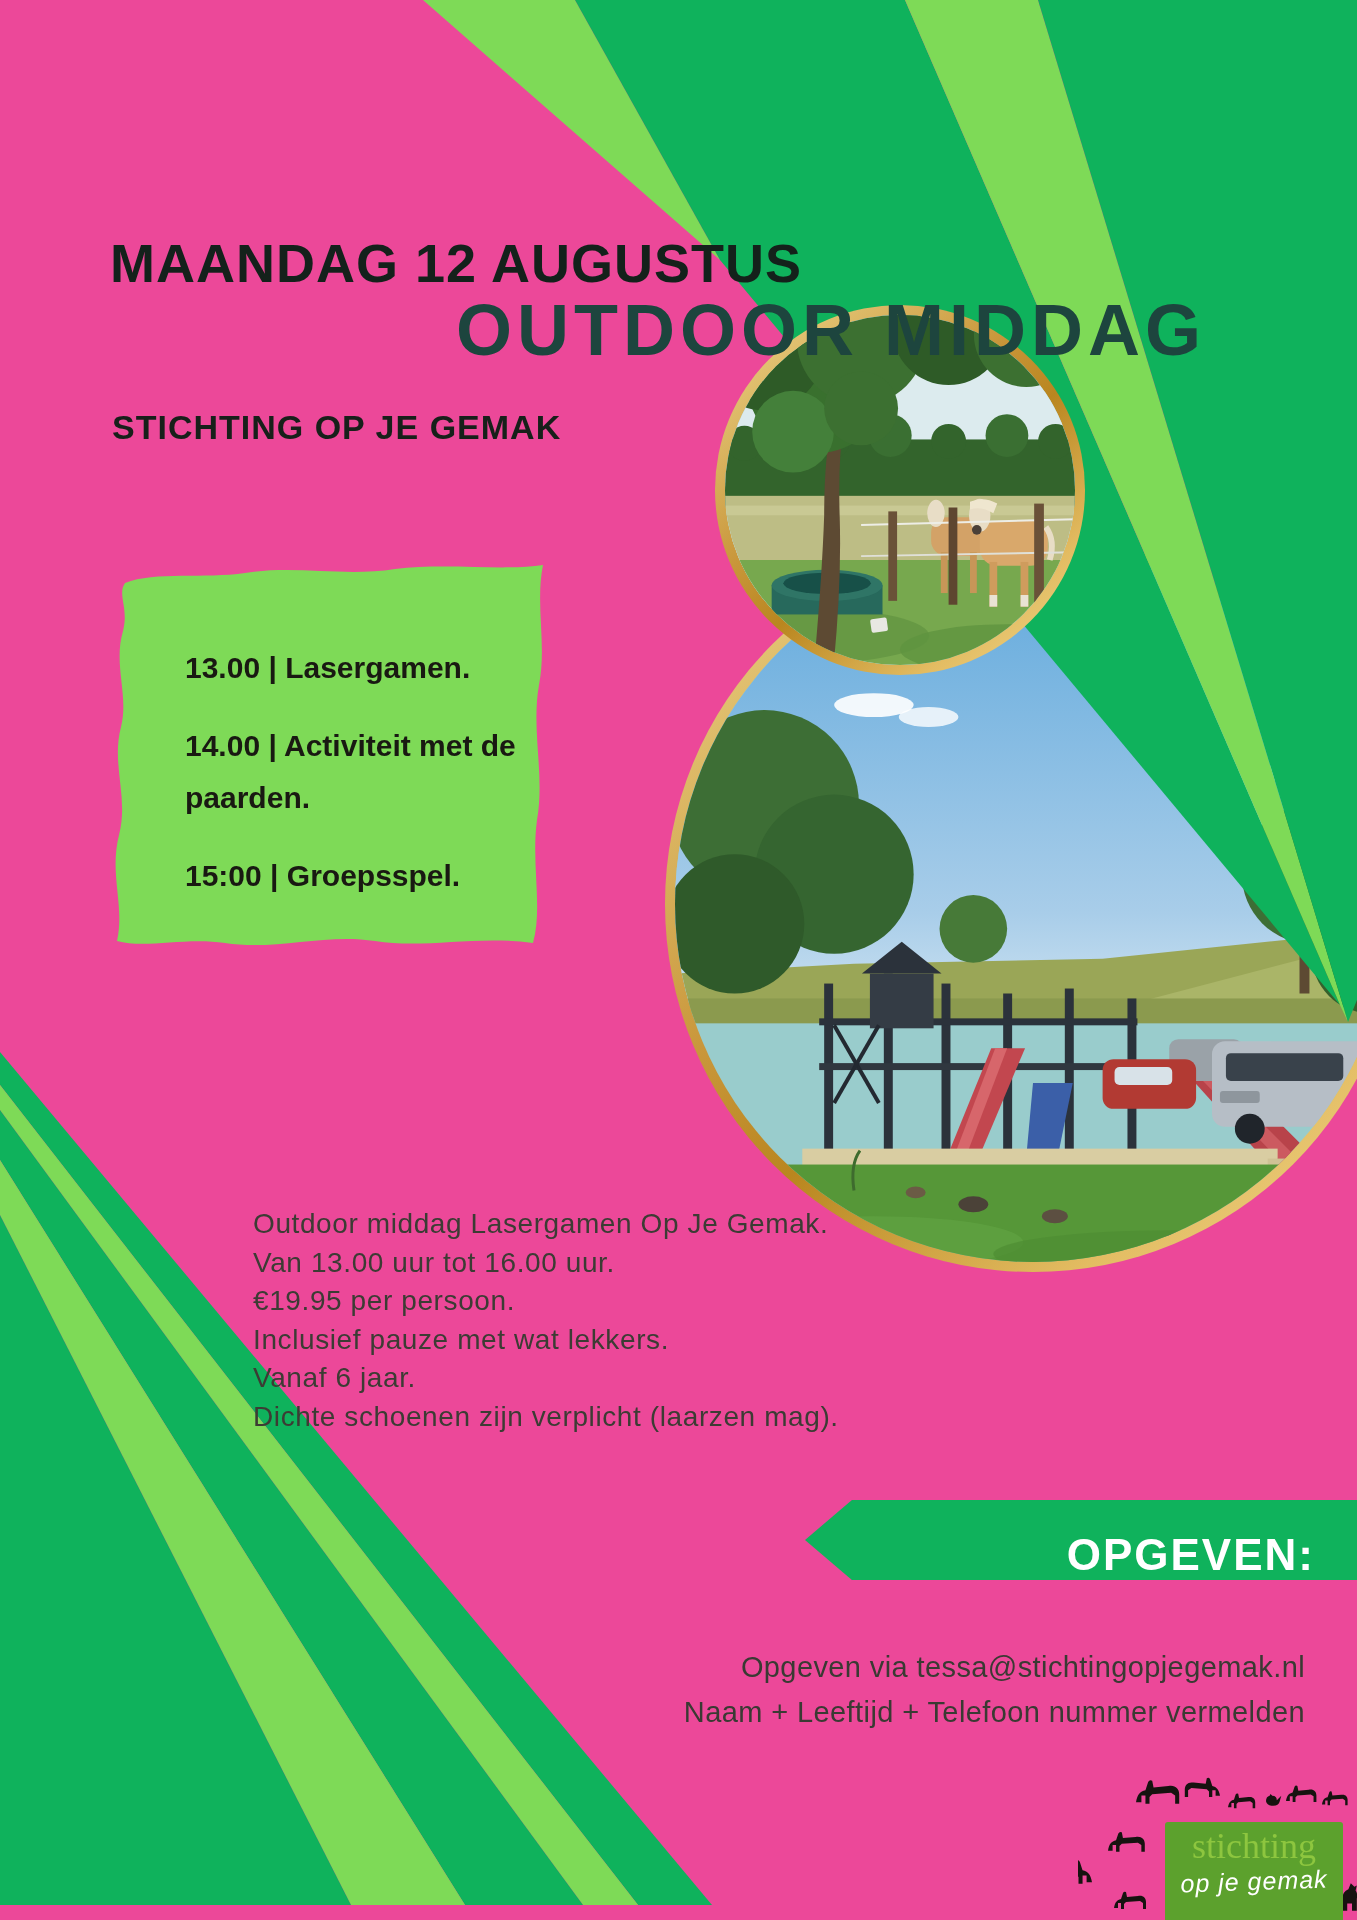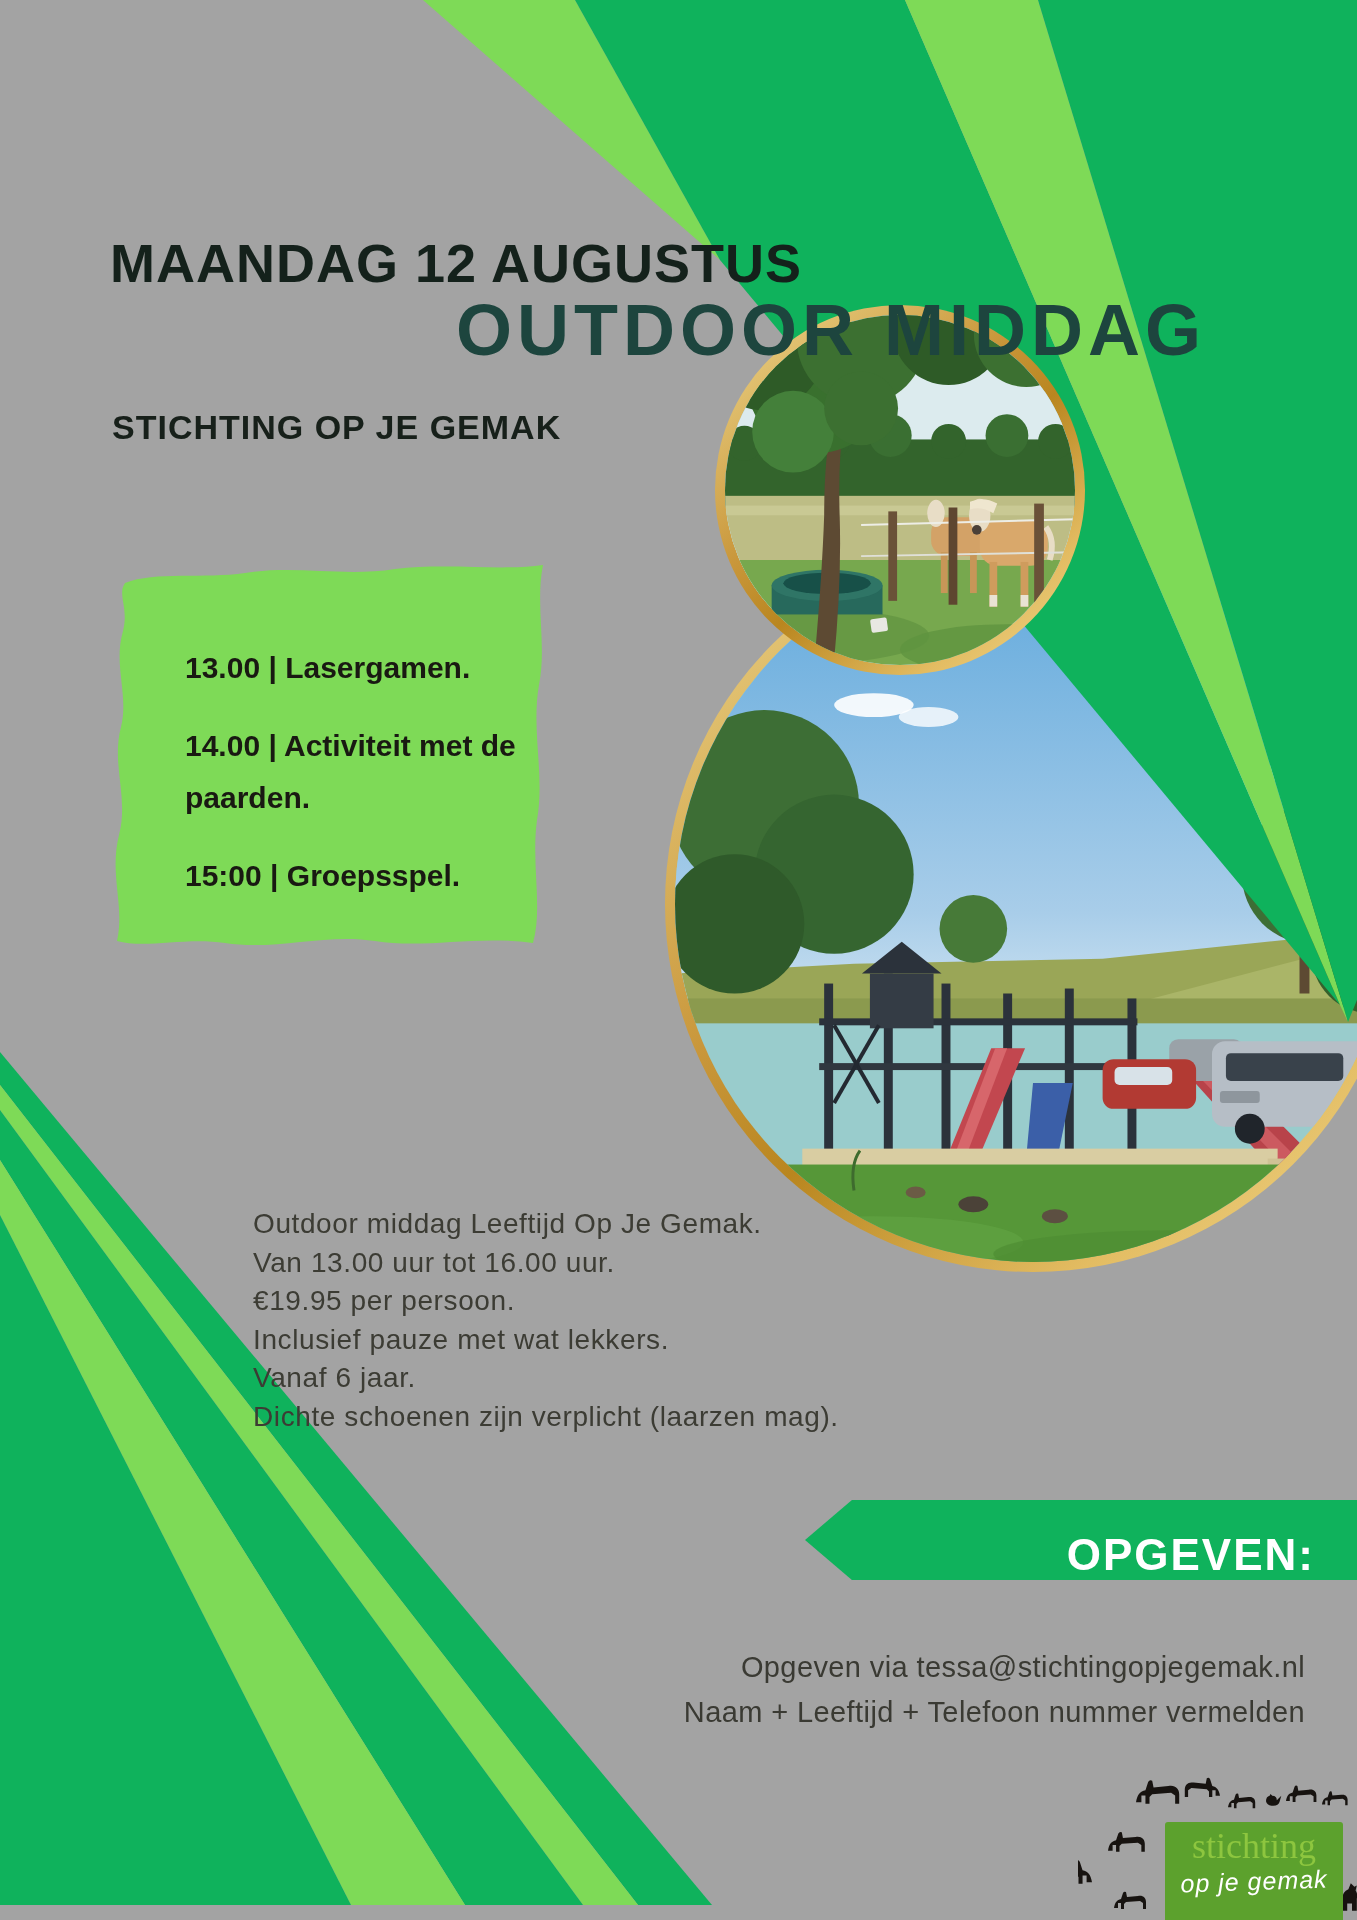--- a/index.html
+++ b/index.html
@@ -1,18 +1,18 @@
 <!DOCTYPE html>
 <html><head>
 <meta charset="utf-8">
 <style>
   html,body{margin:0;padding:0;background:#555;}
   .poster{
     position:relative;width:1357px;height:1920px;margin:0 auto;
-    background:#a3a3a3;overflow:hidden;
+    background:#ec4899;overflow:hidden;
     font-family:"Liberation Sans",sans-serif;
   }
   .abs{position:absolute;}
   svg{display:block;}
 
   
   .date-line{
     left:110px;top:232px;width:900px;
     font-size:54px;font-weight:800;letter-spacing:1px;color:#14211B;
   }
@@ -248,21 +248,21 @@
       C 380 400, 330 414, 280 406 C 230 398, 180 416, 130 408 C 90 402, 50 414, 22 406
       C 30 370, 14 340, 24 300 C 34 262, 16 230, 26 192 C 34 160, 18 130, 28 96 C 34 72, 22 60, 30 48 Z"></path>
   </svg>
   <div class="abs schedule">
     <div class="sched-item">13.00 | Lasergamen.</div>
     <div class="sched-item">14.00 | Activiteit met de paarden.</div>
     <div class="sched-item">15:00 | Groepsspel.</div>
   </div>
 
   <div class="abs details">
-    <div>Outdoor middag Leeftijd Op Je Gemak.</div>
+    <div>Outdoor middag Lasergamen Op Je Gemak.</div>
     <div>Van 13.00 uur tot 16.00 uur.</div>
     <div>€19.95 per persoon.</div>
     <div>Inclusief pauze met wat lekkers.</div>
     <div>Vanaf 6 jaar.</div>
     <div>Dichte schoenen zijn verplicht (laarzen mag).</div>
   </div>
 
   <div class="abs banner">
     <span class="banner-label">OPGEVEN:</span>
   </div>

